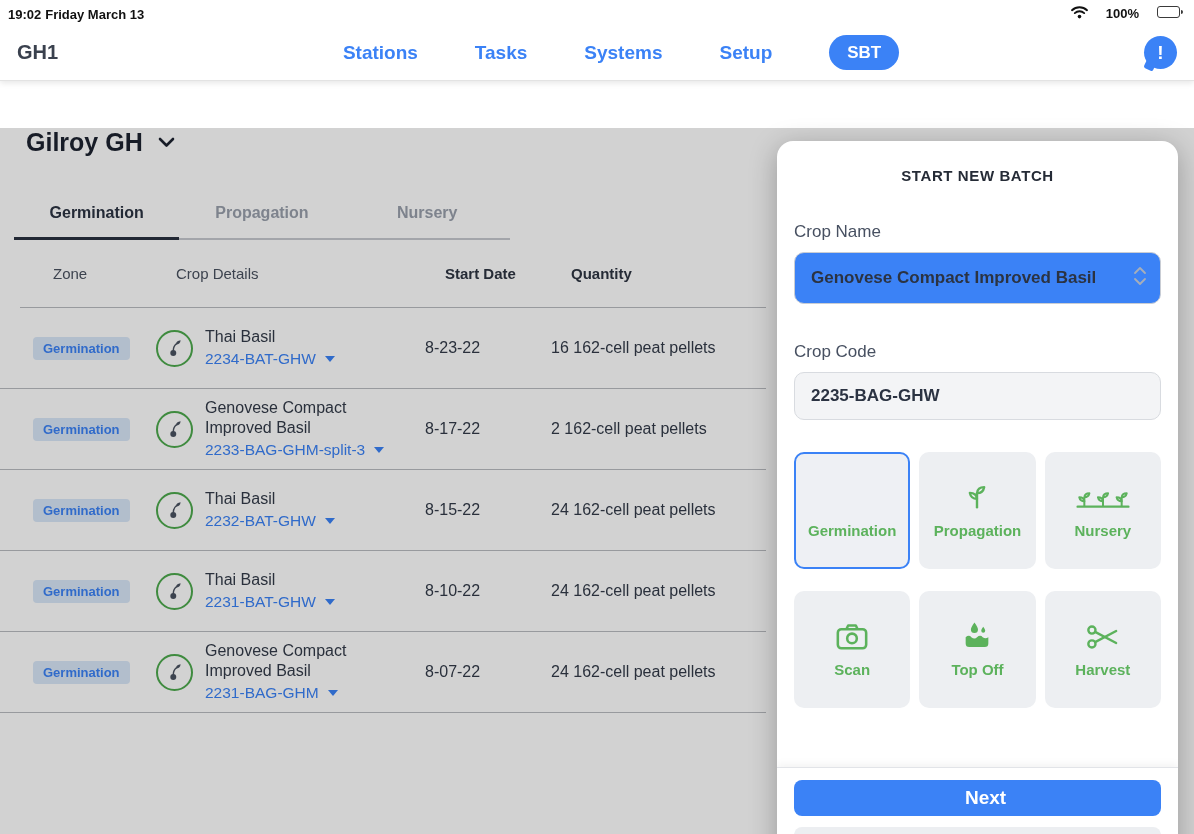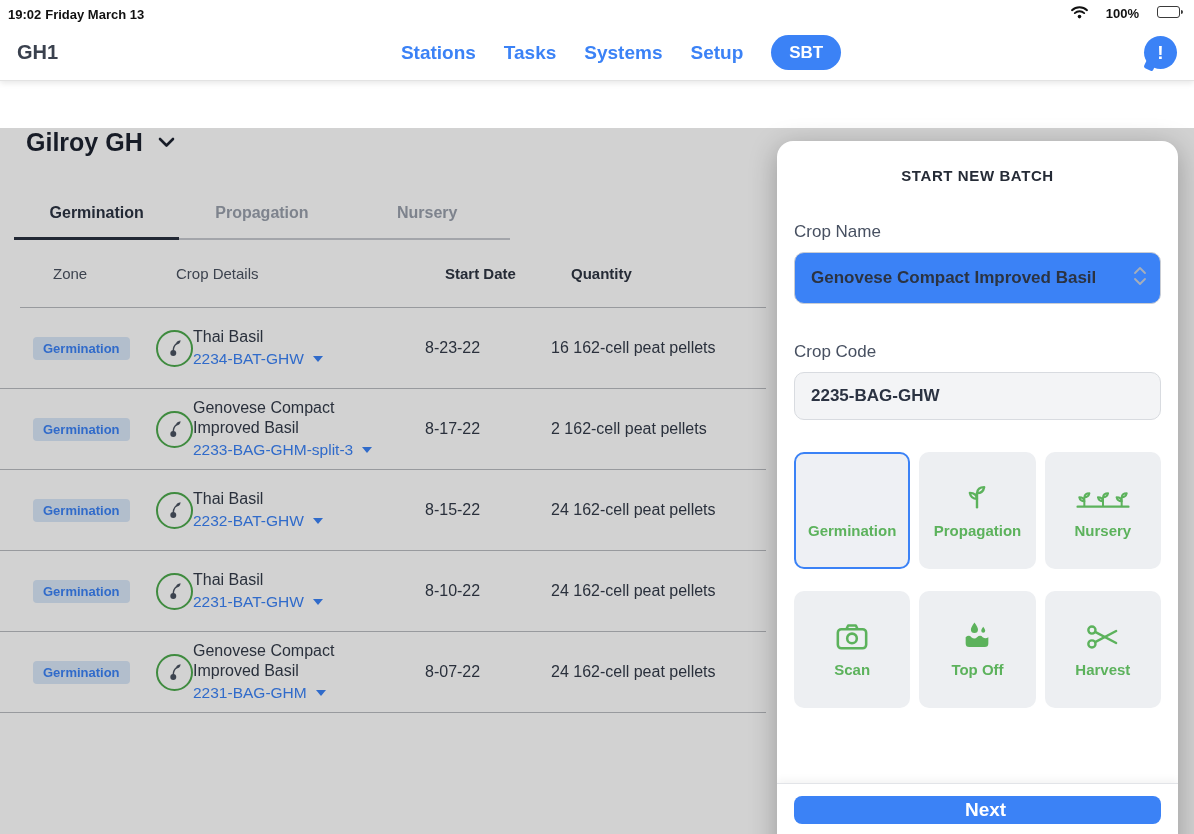--- a/index.html
+++ b/index.html
@@ -13,21 +13,21 @@
     height:25px; padding:0 8px 0 8px; font-size:13px; font-weight:600; color:#111; }
   .status-left { display:flex; gap:4px; align-items:center; padding-top:3px;}
   .status-right { display:flex; gap:18px; align-items:flex-start; padding-top:3px; padding-right:3px;}
   .batt { display:flex; align-items:center; }
   .batt-body { width:23px; height:11.5px; border:1px solid #3a3a3a; border-radius:3px; padding:1px; }
   .batt-fill { width:16px; height:100%; background:#111; border-radius:1.5px; }
   .batt-nub { width:2px; height:4px; background:#3a3a3a; border-radius:0 2px 2px 0; margin-left:1px; }
 
   .navbar { display:flex; align-items:center; height:55px; padding:0 17px; }
   .brand { font-size:20px; font-weight:700; color:#3a414e; }
-  .nav-center { flex:1; display:flex; justify-content:center; align-items:center; gap:28px; margin-left:40px;}
+  .nav-center { flex:1; display:flex; justify-content:center; align-items:center; gap:57px; margin-left:40px;}
   .nav-item { font-size:19px; font-weight:700; color:#3b82f6; cursor:pointer; }
   .sbt-pill { background:#3b82f6; color:#fff; font-size:17px; font-weight:700;
     border-radius:20px; padding:9px 18px; line-height:1; }
   .alert-bubble { position:relative; width:33px; height:33px; background:#3b82f6;
     border-radius:50%; color:#fff; font-weight:800; font-size:19px;
     display:flex; align-items:center; justify-content:center; margin-left:auto; }
   .alert-bubble:after { content:""; position:absolute; left:1px; bottom:-1px;
     width:10px; height:10px; background:#3b82f6; border-radius:2px;
     transform:rotate(25deg); z-index:-1; }
 
@@ -48,21 +48,21 @@
 
   .table { width:766px; margin-left:0; }
   .trow { display:grid; grid-template-columns:123px 269px 126px 1fr;
     padding-left:33px; align-items:center; }
   .thead { height:68px; border-bottom:1px solid #b9bcc0;margin-left:20px; }
   .thead .th { font-size:15px; color:#4a5260; }
   .thead .th.strong { color:#2e3542; font-weight:700; }
   .drow { height:81px; border-bottom:1px solid #b9bcc0; }
   .zone-badge { display:inline-block; background:#d9e7f8; color:#3b82f6;
     font-size:13px; font-weight:600; border-radius:4px; padding:5px 10px; line-height:1; }
-  .crop-cell { display:flex; align-items:center; }
+  .crop-cell { display:flex; align-items:center; gap:12px; }
   .crop-ic { flex:0 0 37px; width:37px; height:37px; border:2px solid #4da94d;
     border-radius:50%; display:flex; align-items:center; justify-content:center; }
   .crop-lines { display:flex; flex-direction:column; line-height:20px; }
   .crop-name { font-size:16px; color:#333b49; }
   .crop-name:empty { display:none; }
   .crop-code { display:flex; align-items:center; font-size:15.5px; color:#3b82f6; margin-top:2px; }
   .caret-down { width:0; height:0; border-left:5px solid transparent;
     border-right:5px solid transparent; border-top:6px solid #3b82f6; margin-left:9px; }
   .cell-txt { font-size:16px; color:#333b49; }
 
@@ -88,21 +88,21 @@
   .stage-tile { height:117px; background:#edeff2; border-radius:10px; cursor:pointer;
     display:flex; flex-direction:column; align-items:center; justify-content:flex-end;
     padding-bottom:30px; }
   .stage-tile.selected { border:2px solid #3b82f6; background:#eef0f4; padding-bottom:28px; }
   .stage-ic { height:42px; display:flex; align-items:flex-end; justify-content:center;
     margin-bottom:9px; }
   .stage-label { font-size:15px; font-weight:700; color:#5cb25c; }
 
   .modal-footer { margin-top:auto; border-top:1px solid #e2e4e8;
     box-shadow:0 -3px 8px rgba(0,0,0,0.05); padding:12px 17px 13px; }
-  .btn { height:28px; border-radius:8px; display:flex; align-items:center;
+  .btn { height:36px; border-radius:8px; display:flex; align-items:center;
     justify-content:center; font-size:19px; font-weight:700; cursor:pointer;padding-left:16px; }
   .btn-next { background:#3b82f6; color:#fff; }
   .btn-cancel { background:#eceef1; color:#3b82f6; margin-top:11px; }
 </style>
 </head>
 <body>
 
 <div class="chrome">
   <div class="statusbar">
     <div class="status-left">

